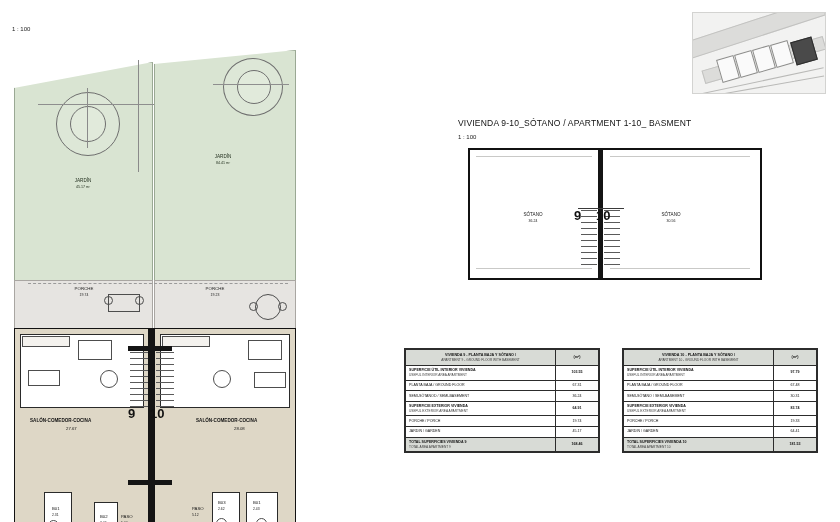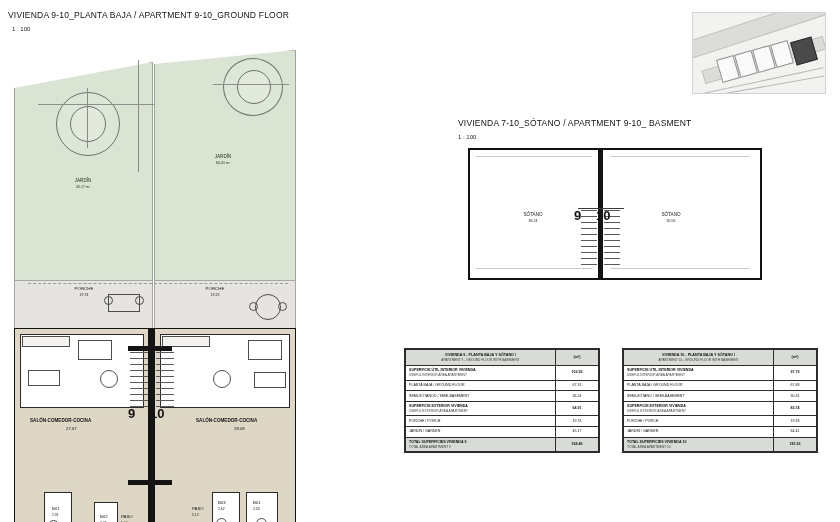--- a/index.html
+++ b/index.html
@@ -261,21 +261,20 @@
     position: absolute;
     background: #8e8e8e;
     height: 0.6px;
   }
 </style>
 </head>
 <body>
 
 <div class="page">
 
-  <div id="main-title" class="ttl">VIVIENDA 9-10_PLANTA BAJA / APARTMENT 9-10_GROUND FLOOR</div>
   <div id="main-scale" class="scale">1 : 100</div>
 
   <div id="ground-plan">
 
     <div class="garden" id="garden-left"></div>
     <div class="garden" id="garden-right"></div>
 
     <div class="garden-lbl" style="left:52px; top:138px; width:46px;">
       <span>JARDÍN</span><br>
       <span style="font-size:3.6px;">45.17 m²</span>
@@ -378,21 +377,21 @@
         <i style="top:36px"></i>
         <i style="top:42px"></i>
         <i style="top:48px"></i>
         <i style="top:54px"></i>
     </div>
 
     <div id="gf-num-9" style="left:120px; top:366px;">9</div>
     <div id="gf-num-10" style="left:142px; top:366px;">10</div>
   </div>
 
-  <div id="basement-title" class="ttl">VIVIENDA 7-10_SÓTANO  / APARTMENT 9-10_ BASMENT</div>
+  <div id="basement-title" class="ttl">VIVIENDA 9-10_SÓTANO  / APARTMENT 1-10_ BASMENT</div>
   <div id="basement-scale" class="scale">1 : 100</div>
 
   <div id="basement-plan">
     <div class="bsmt-room" style="left:0; width:128px;"></div>
     <div class="wall" style="left:128px; top:0; width:5px; height:128px;"></div>
     <div class="bsmt-room" style="left:133px; width:153px;"></div>
 
     <div class="solid-line" style="left:6px; top:6px; width:116px; background:#c9c9c7;"></div>
     <div class="solid-line" style="left:140px; top:6px; width:140px; background:#c9c9c7;"></div>
     <div class="solid-line" style="left:6px; top:118px; width:116px; background:#c9c9c7;"></div>

